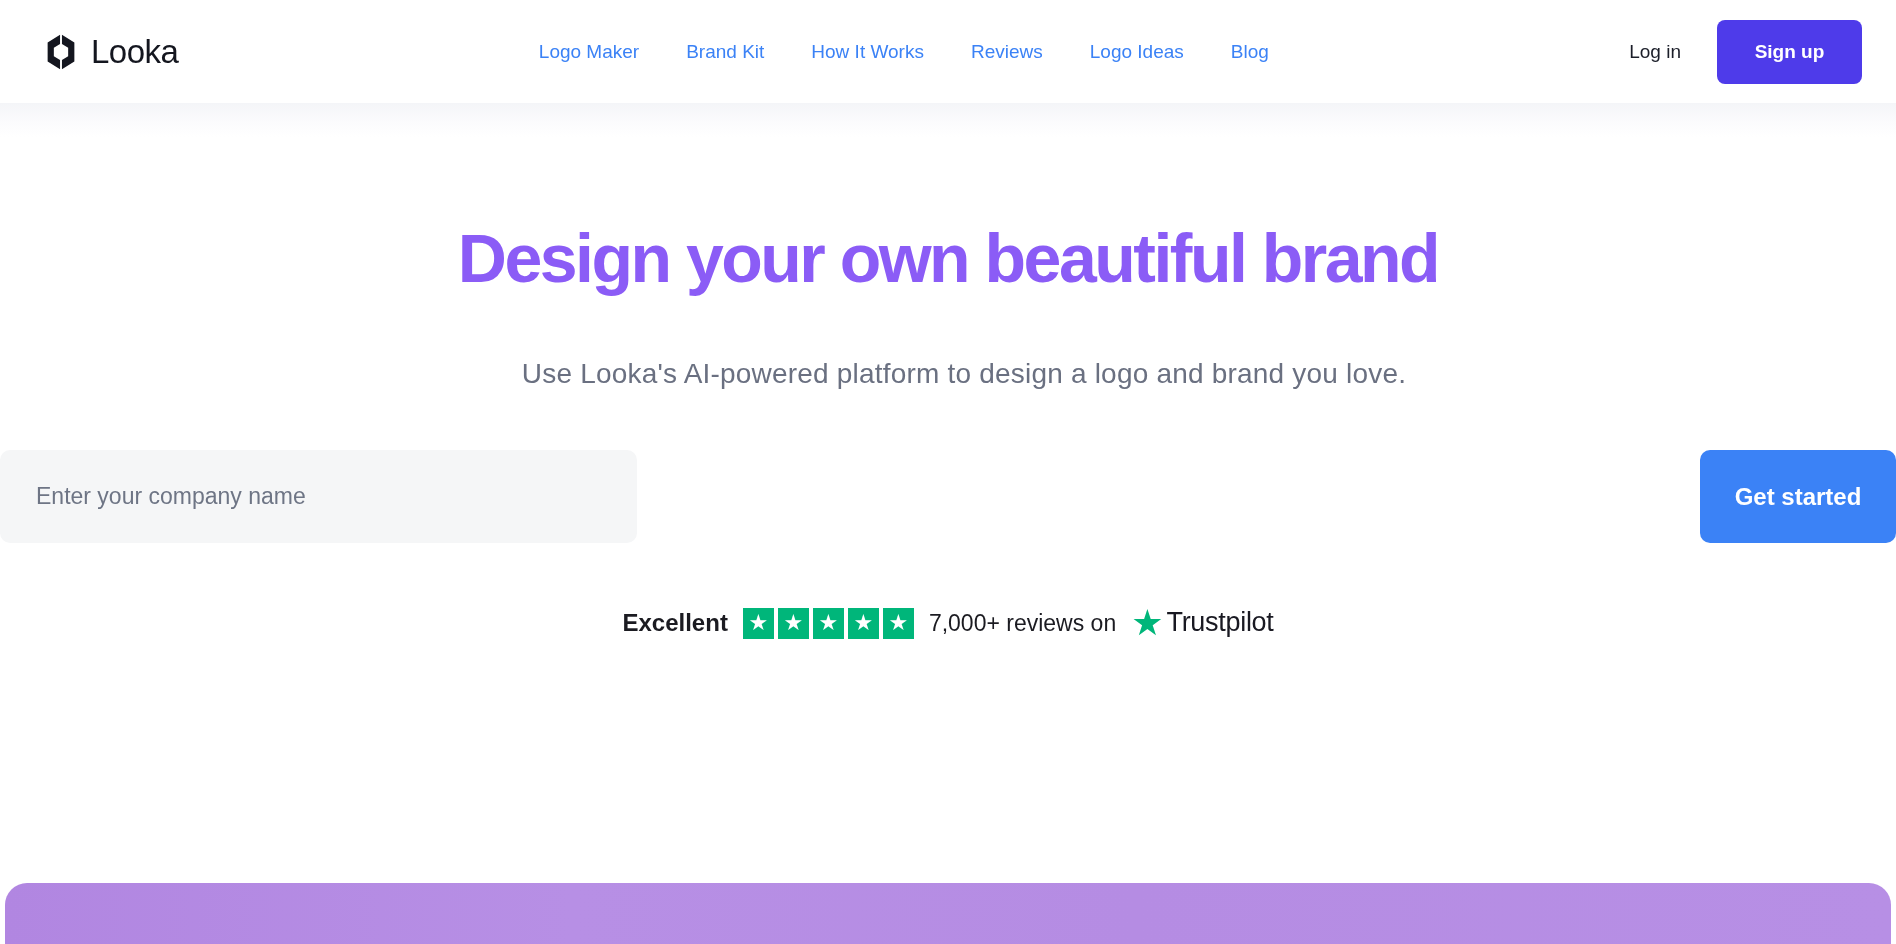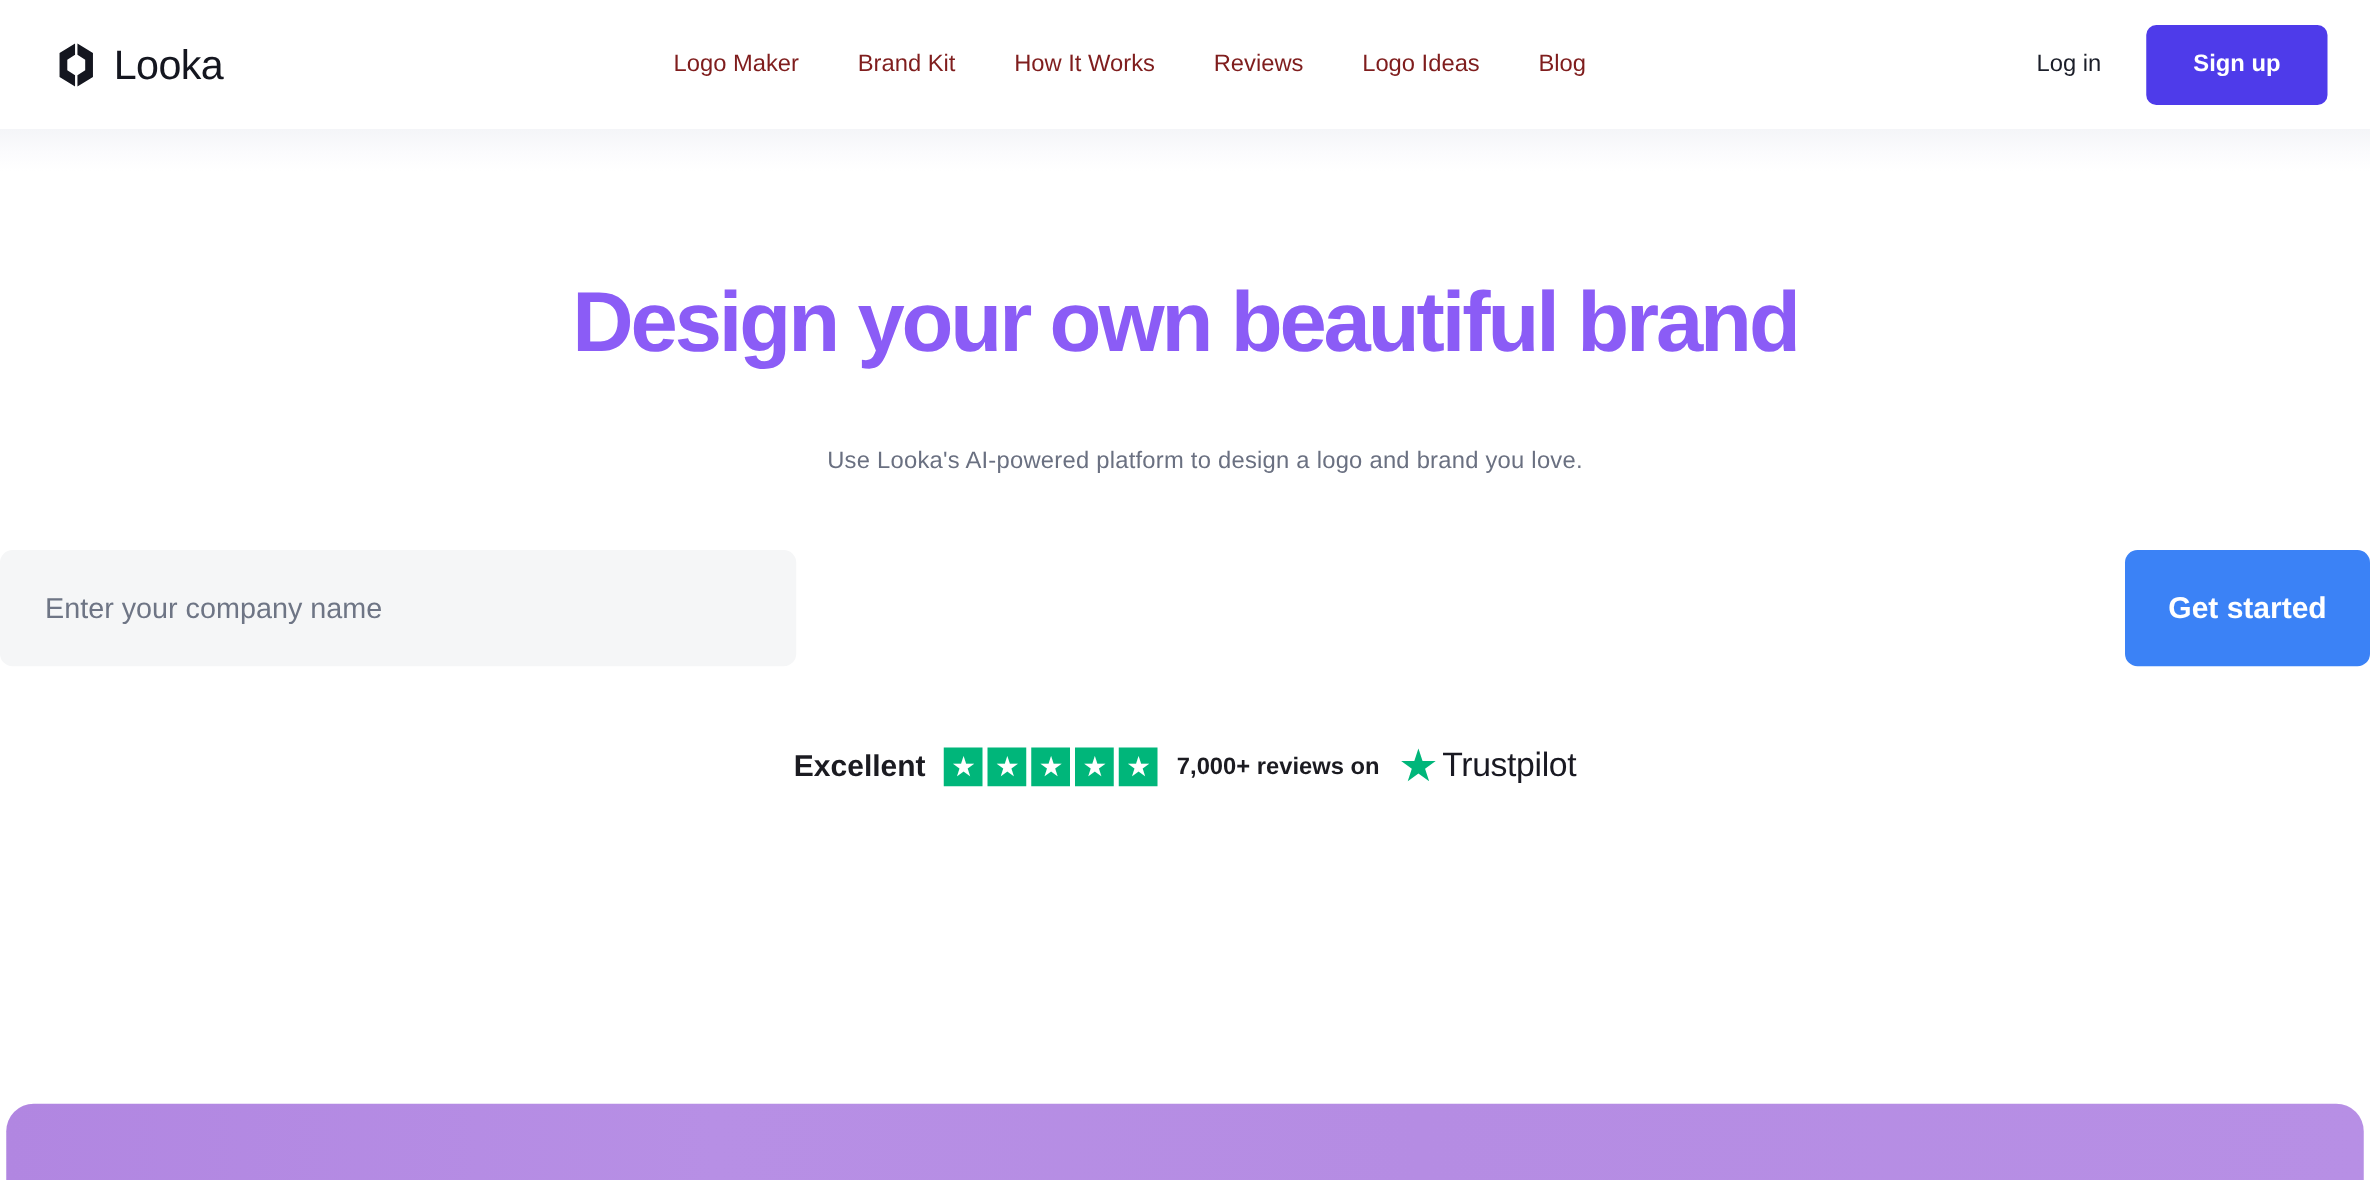--- a/index.html
+++ b/index.html
@@ -43,21 +43,21 @@
   }
   .nav {
     flex: 1;
     display: flex;
     justify-content: center;
     align-items: center;
     gap: 47px;
   }
   .nav-item {
     font-size: 19px;
-    color: #7f1d1d;
+    color: #3b82f6;
     cursor: pointer;
     white-space: nowrap;
   }
   .header-right {
     display: flex;
     align-items: center;
     gap: 36px;
   }
   .login-link {
     font-size: 19px;
@@ -88,21 +88,21 @@
   .hero-title {
     font-size: 68px;
     line-height: 1.12;
     font-weight: 700;
     letter-spacing: -2.5px;
     color: #8b5cf6;
     margin-top: 10px;
   }
   .hero-subtitle {
     margin-top: 62px;
-    font-size: 19px;
+    font-size: 28px;
     letter-spacing: 0.2px;
     color: #6a7081;
     margin-left: 32px;
   }
 
   .cta-row {
     margin-top: 60px;
     display: flex;
     justify-content: space-between;
     align-items: stretch;
@@ -156,22 +156,22 @@
     align-items: center;
     justify-content: center;
   }
   .tp-star-box::before {
     content: "★";
     color: #ffffff;
     font-size: 22px;
     line-height: 1;
   }
   .trust-reviews {
-    font-size: 19px;
-    font-weight: 700;
+    font-size: 23px;
+    font-weight: 400;
     color: #1b1b21;
   }
   .tp-logo {
     display: flex;
     gap: 3px;
   }
   .tp-logo-star::before {
     content: "★";
     color: #00b67a;
     font-size: 36px;

